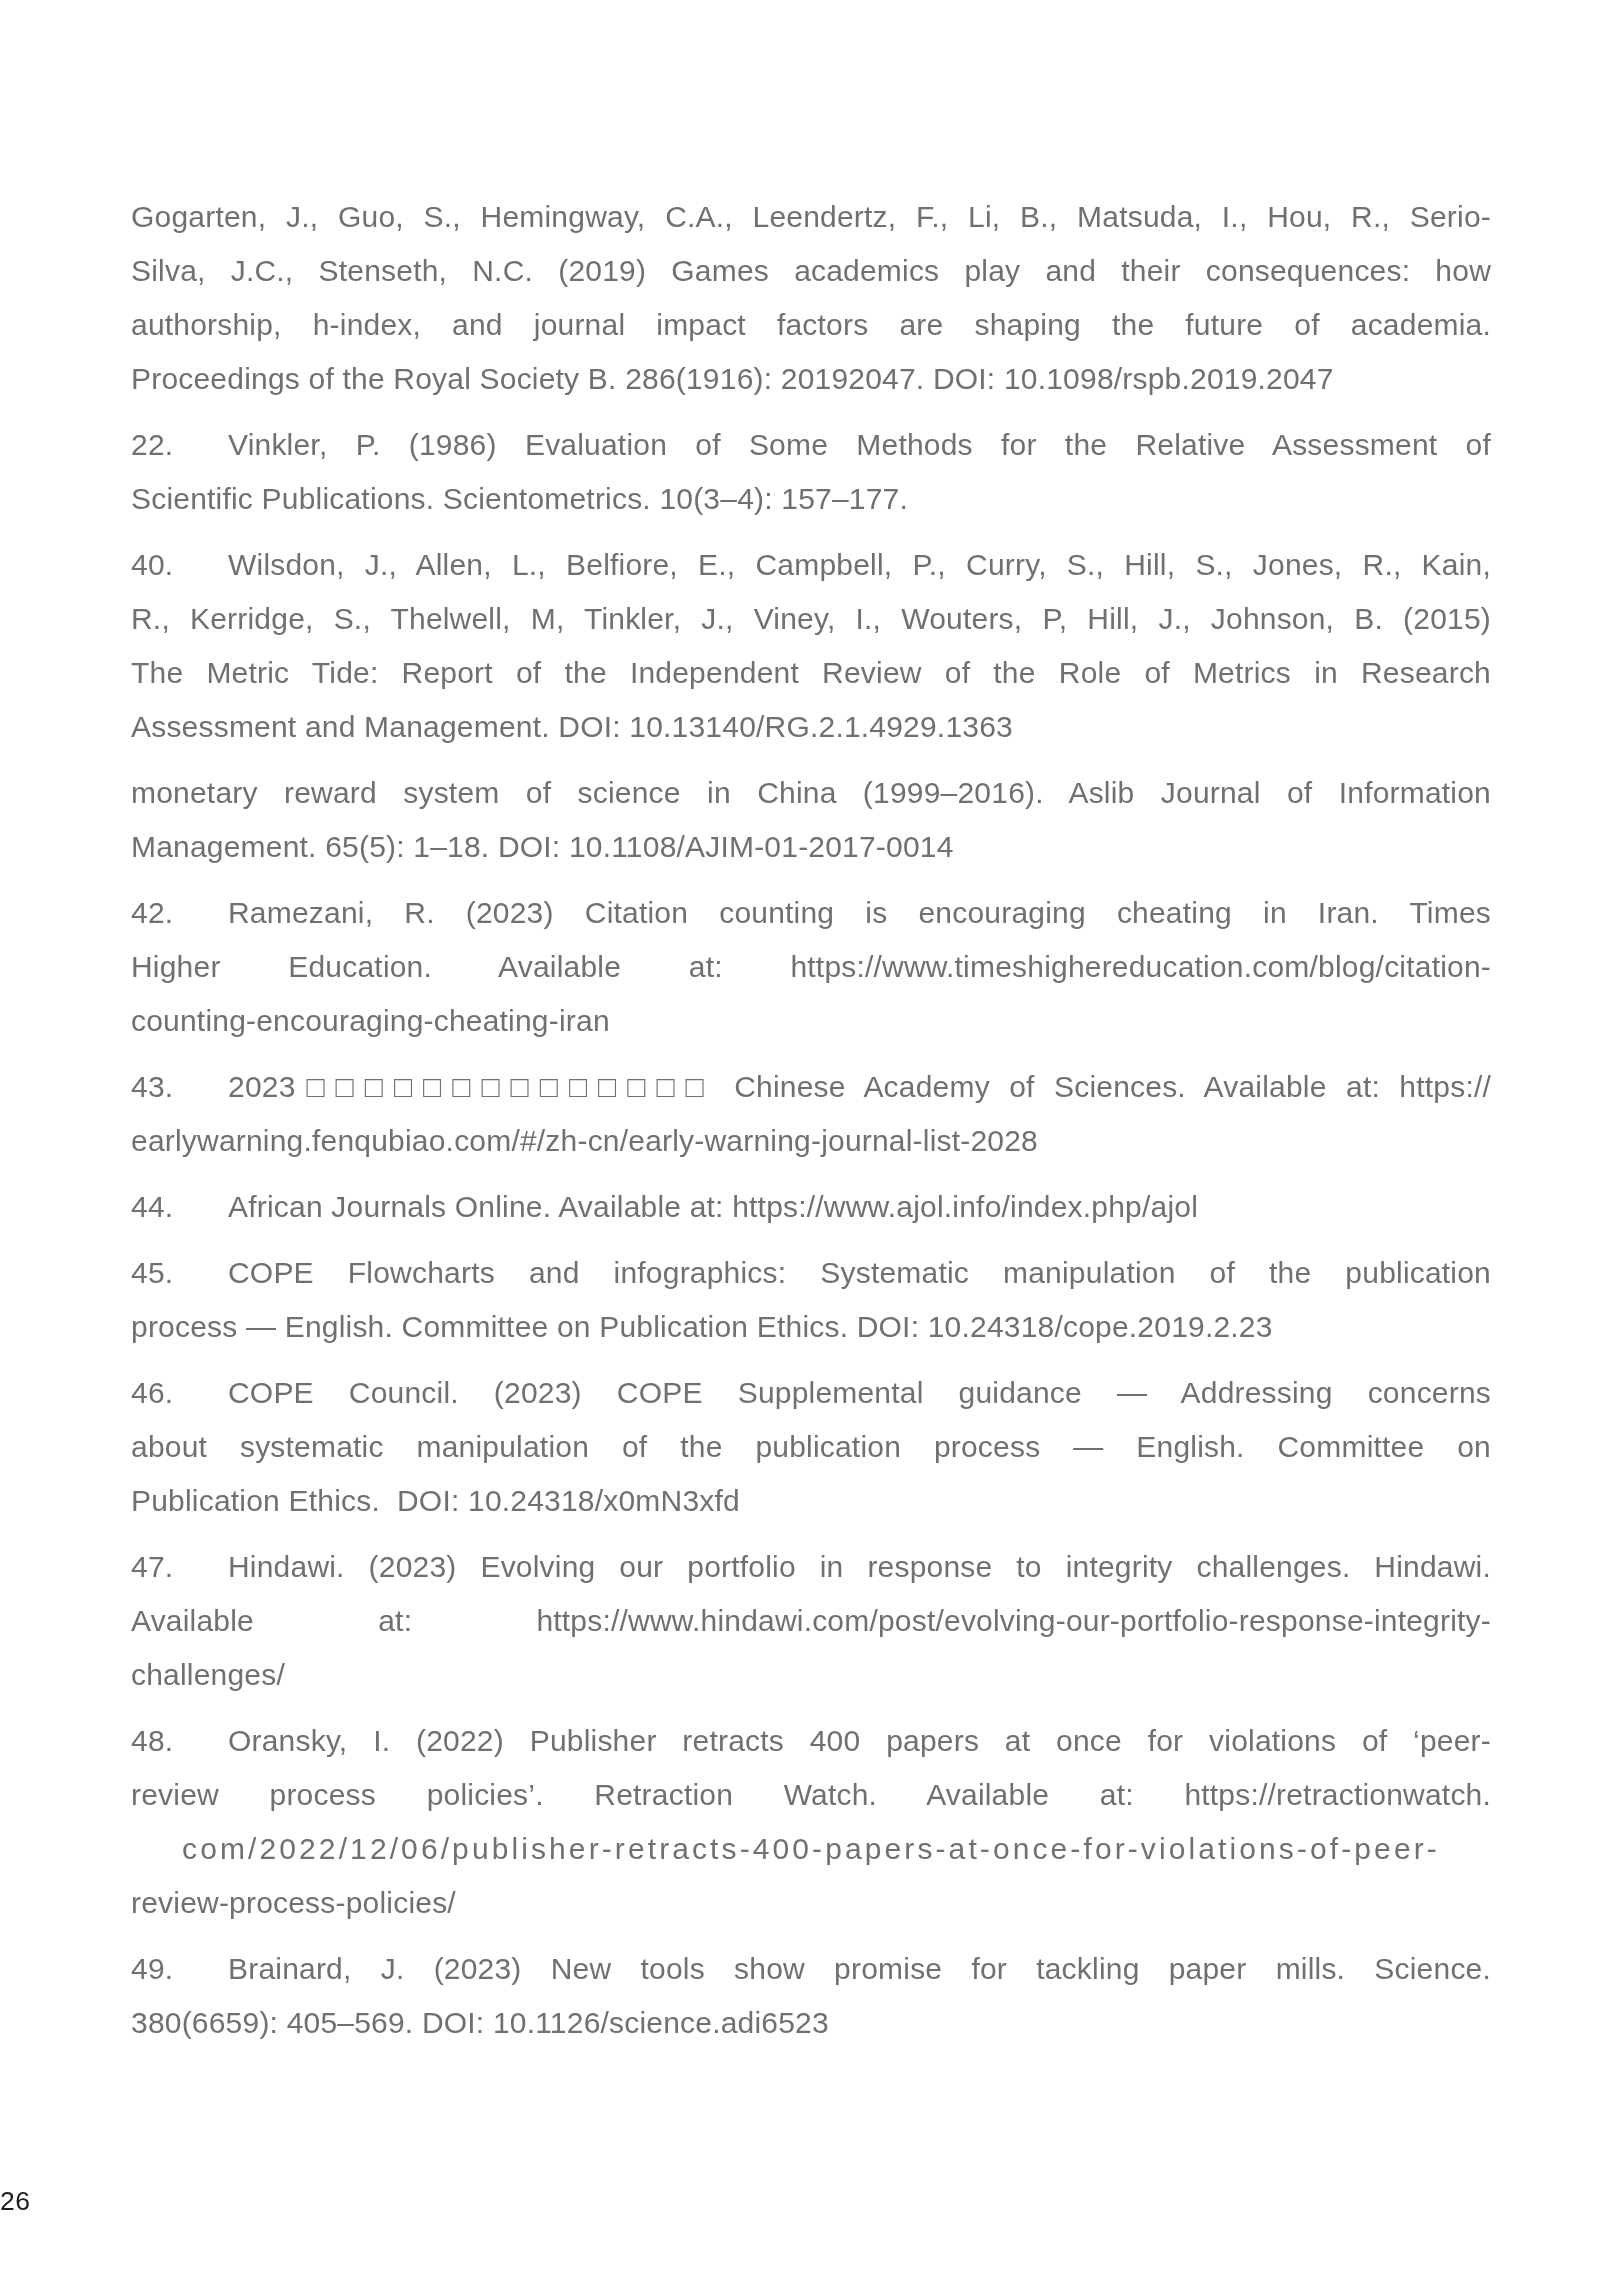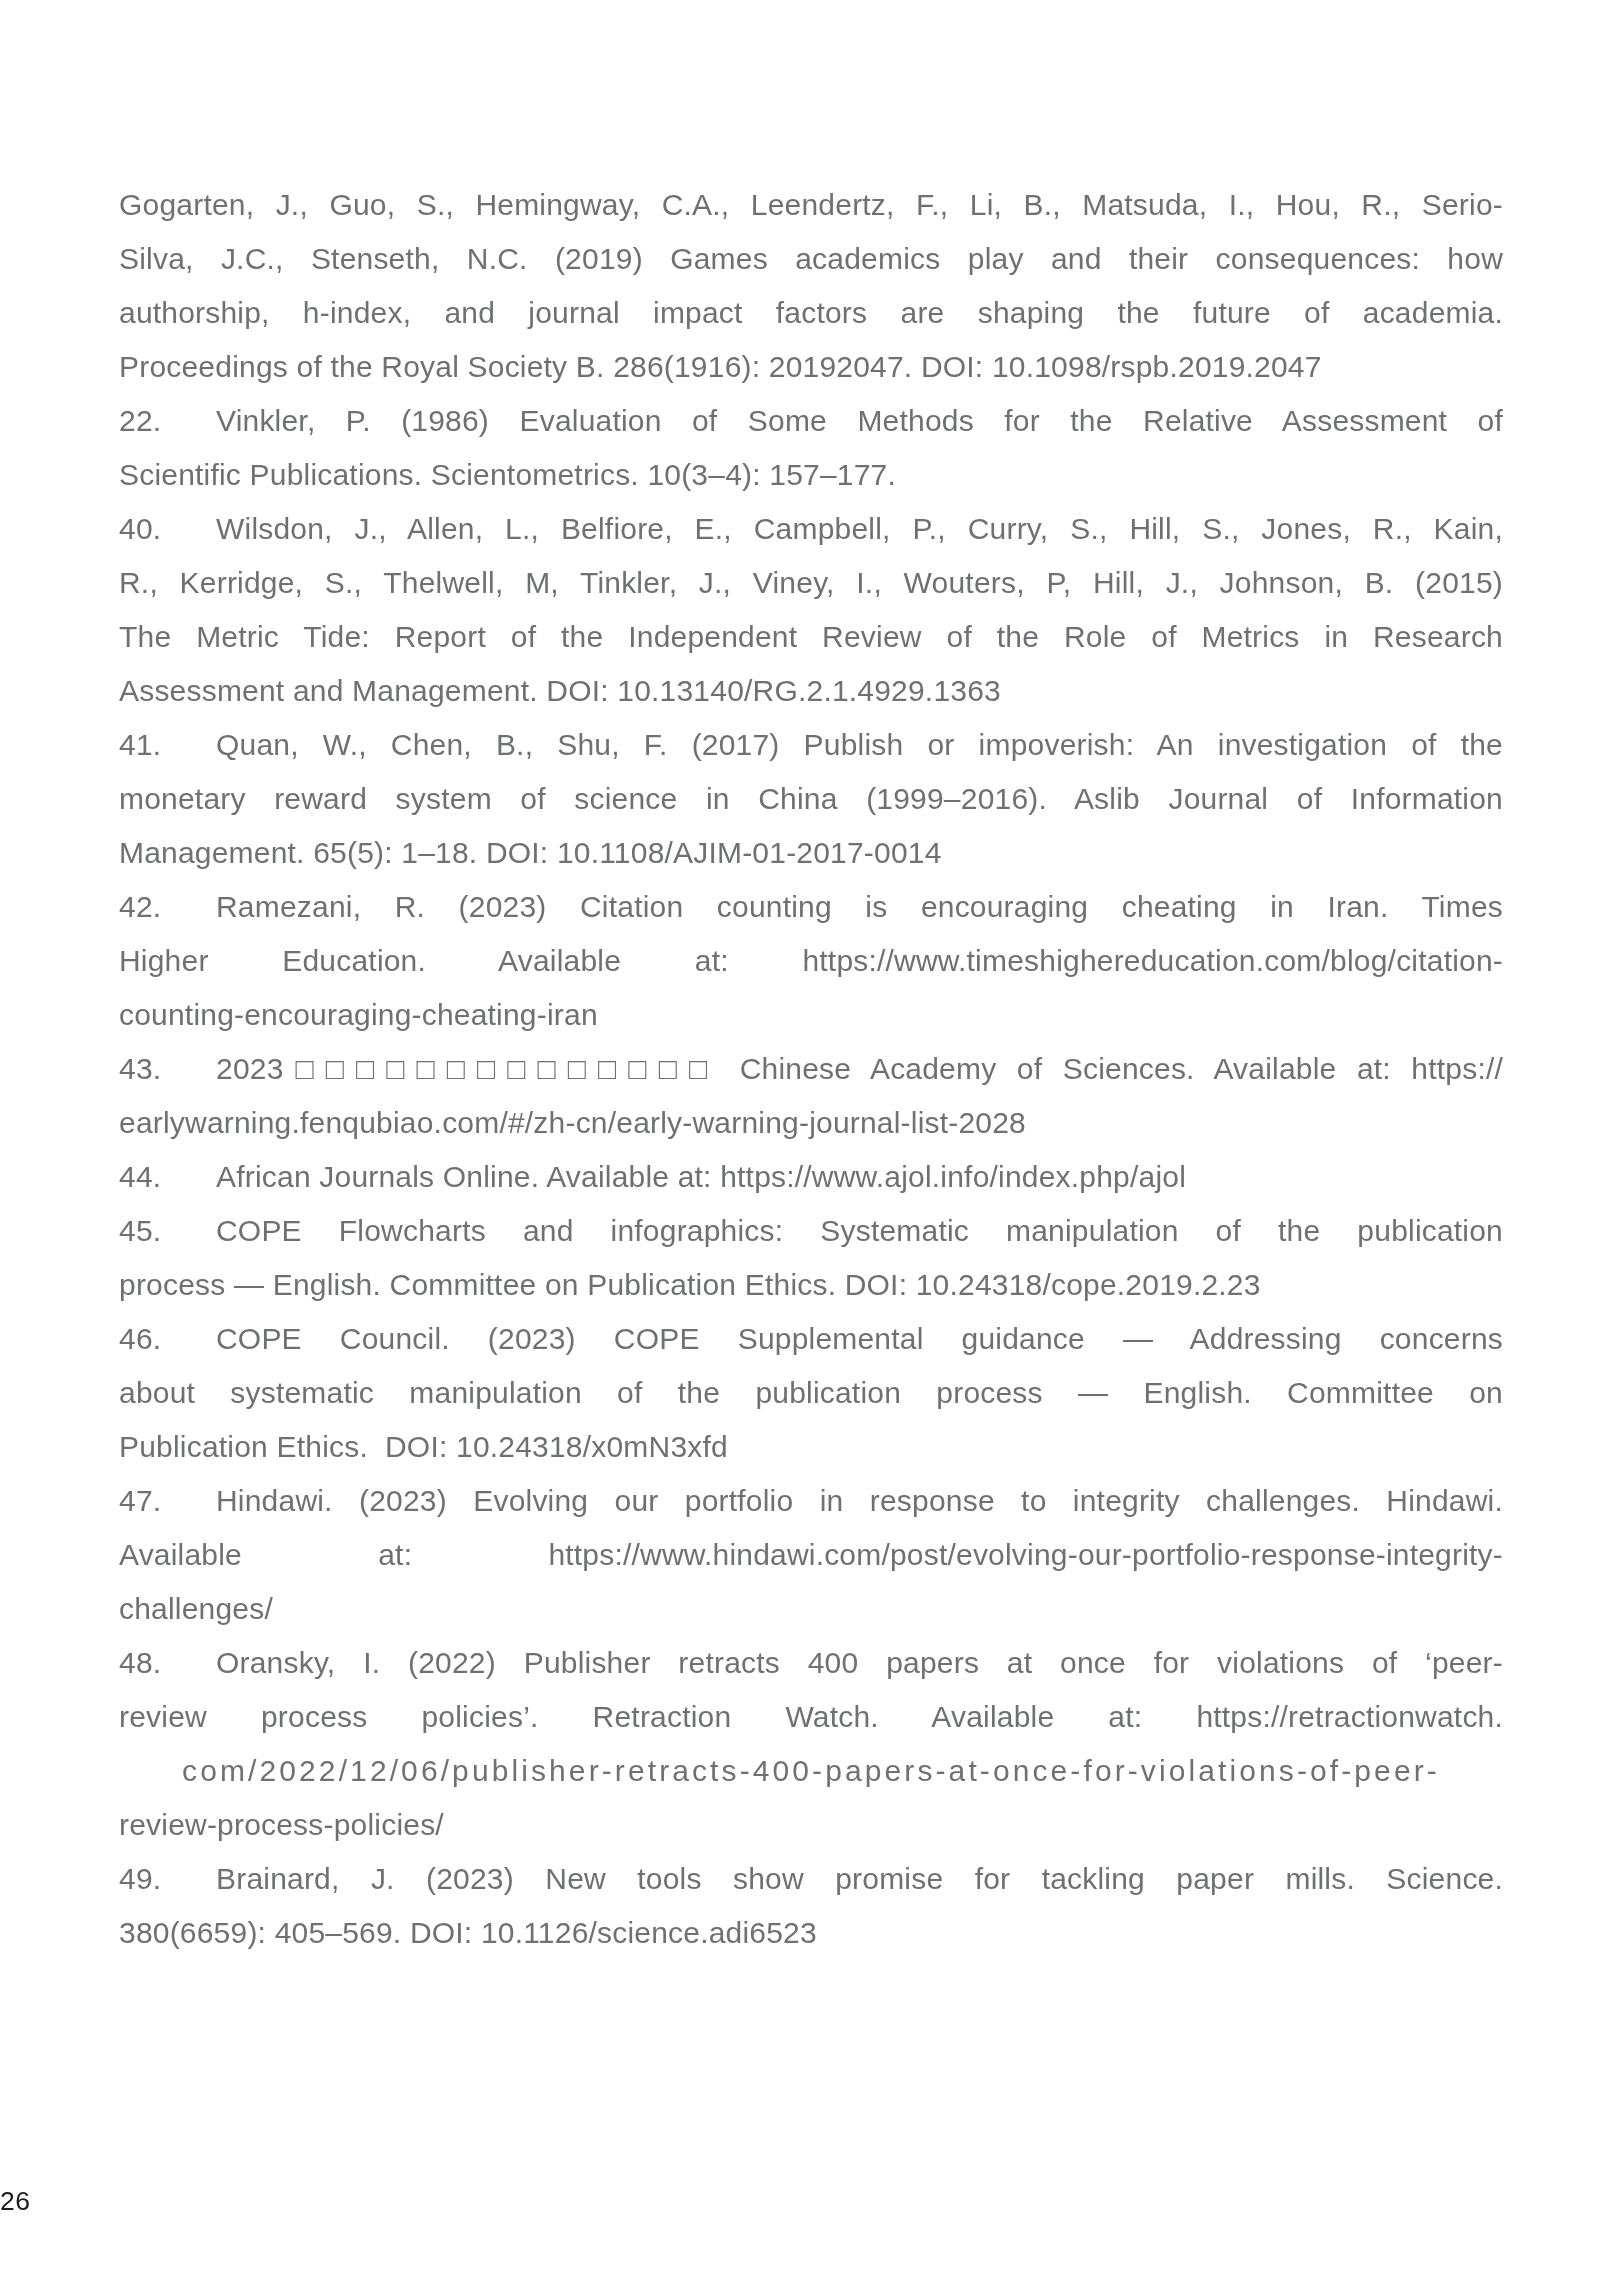--- a/index.html
+++ b/index.html
@@ -11,21 +11,21 @@
     overflow: hidden;
     font-family: "Liberation Sans", "DejaVu Sans", sans-serif;
   }
   .content {
     position: absolute;
     left: 119px;
     top: 178px;
     width: 1384px;
     color: #6f7073;
   }
-  .ref { margin: 0; padding: 0; }
+  .ref { margin: 12px; padding: 0; }
   .line {
     font-size: 30px;
     line-height: 54px;
     letter-spacing: 0.2px;
     white-space: pre;
     font-weight: 400;
   }
   .line.justify {
     white-space: normal;
     text-align: justify;
@@ -69,21 +69,20 @@
         <div class="line justify"><span class="refnum">22.</span>Vinkler, P. (1986) Evaluation of Some Methods for the Relative Assessment of</div>
         <div class="line">Scientific Publications. Scientometrics. 10(3–4): 157–177.</div>
       </div>
       <div class="ref">
         <div class="line justify"><span class="refnum">40.</span>Wilsdon, J., Allen, L., Belfiore, E., Campbell, P., Curry, S., Hill, S., Jones, R., Kain,</div>
         <div class="line justify">R., Kerridge, S., Thelwell, M, Tinkler, J., Viney, I., Wouters, P, Hill, J., Johnson, B. (2015)</div>
         <div class="line justify">The Metric Tide: Report of the Independent Review of the Role of Metrics in Research</div>
         <div class="line">Assessment and Management. DOI: 10.13140/RG.2.1.4929.1363</div>
       </div>
       <div class="ref">
-        <div class="line justify"><span class="refnum">41.</span>Quan, W., Chen, B., Shu, F. (2017) Publish or impoverish: An investigation of the</div>
         <div class="line justify">monetary reward system of science in China (1999–2016). Aslib Journal of Information</div>
         <div class="line">Management. 65(5): 1–18. DOI: 10.1108/AJIM-01-2017-0014</div>
       </div>
       <div class="ref">
         <div class="line justify"><span class="refnum">42.</span>Ramezani, R. (2023) Citation counting is encouraging cheating in Iran. Times</div>
         <div class="line justify">Higher Education. Available at: https://www.timeshighereducation.com/blog/citation-</div>
         <div class="line">counting-encouraging-cheating-iran</div>
       </div>
       <div class="ref">
         <div class="line justify"><span class="refnum">43.</span>2023□□□□□□□□□□□□□□ Chinese Academy of Sciences. Available at: https://</div>

